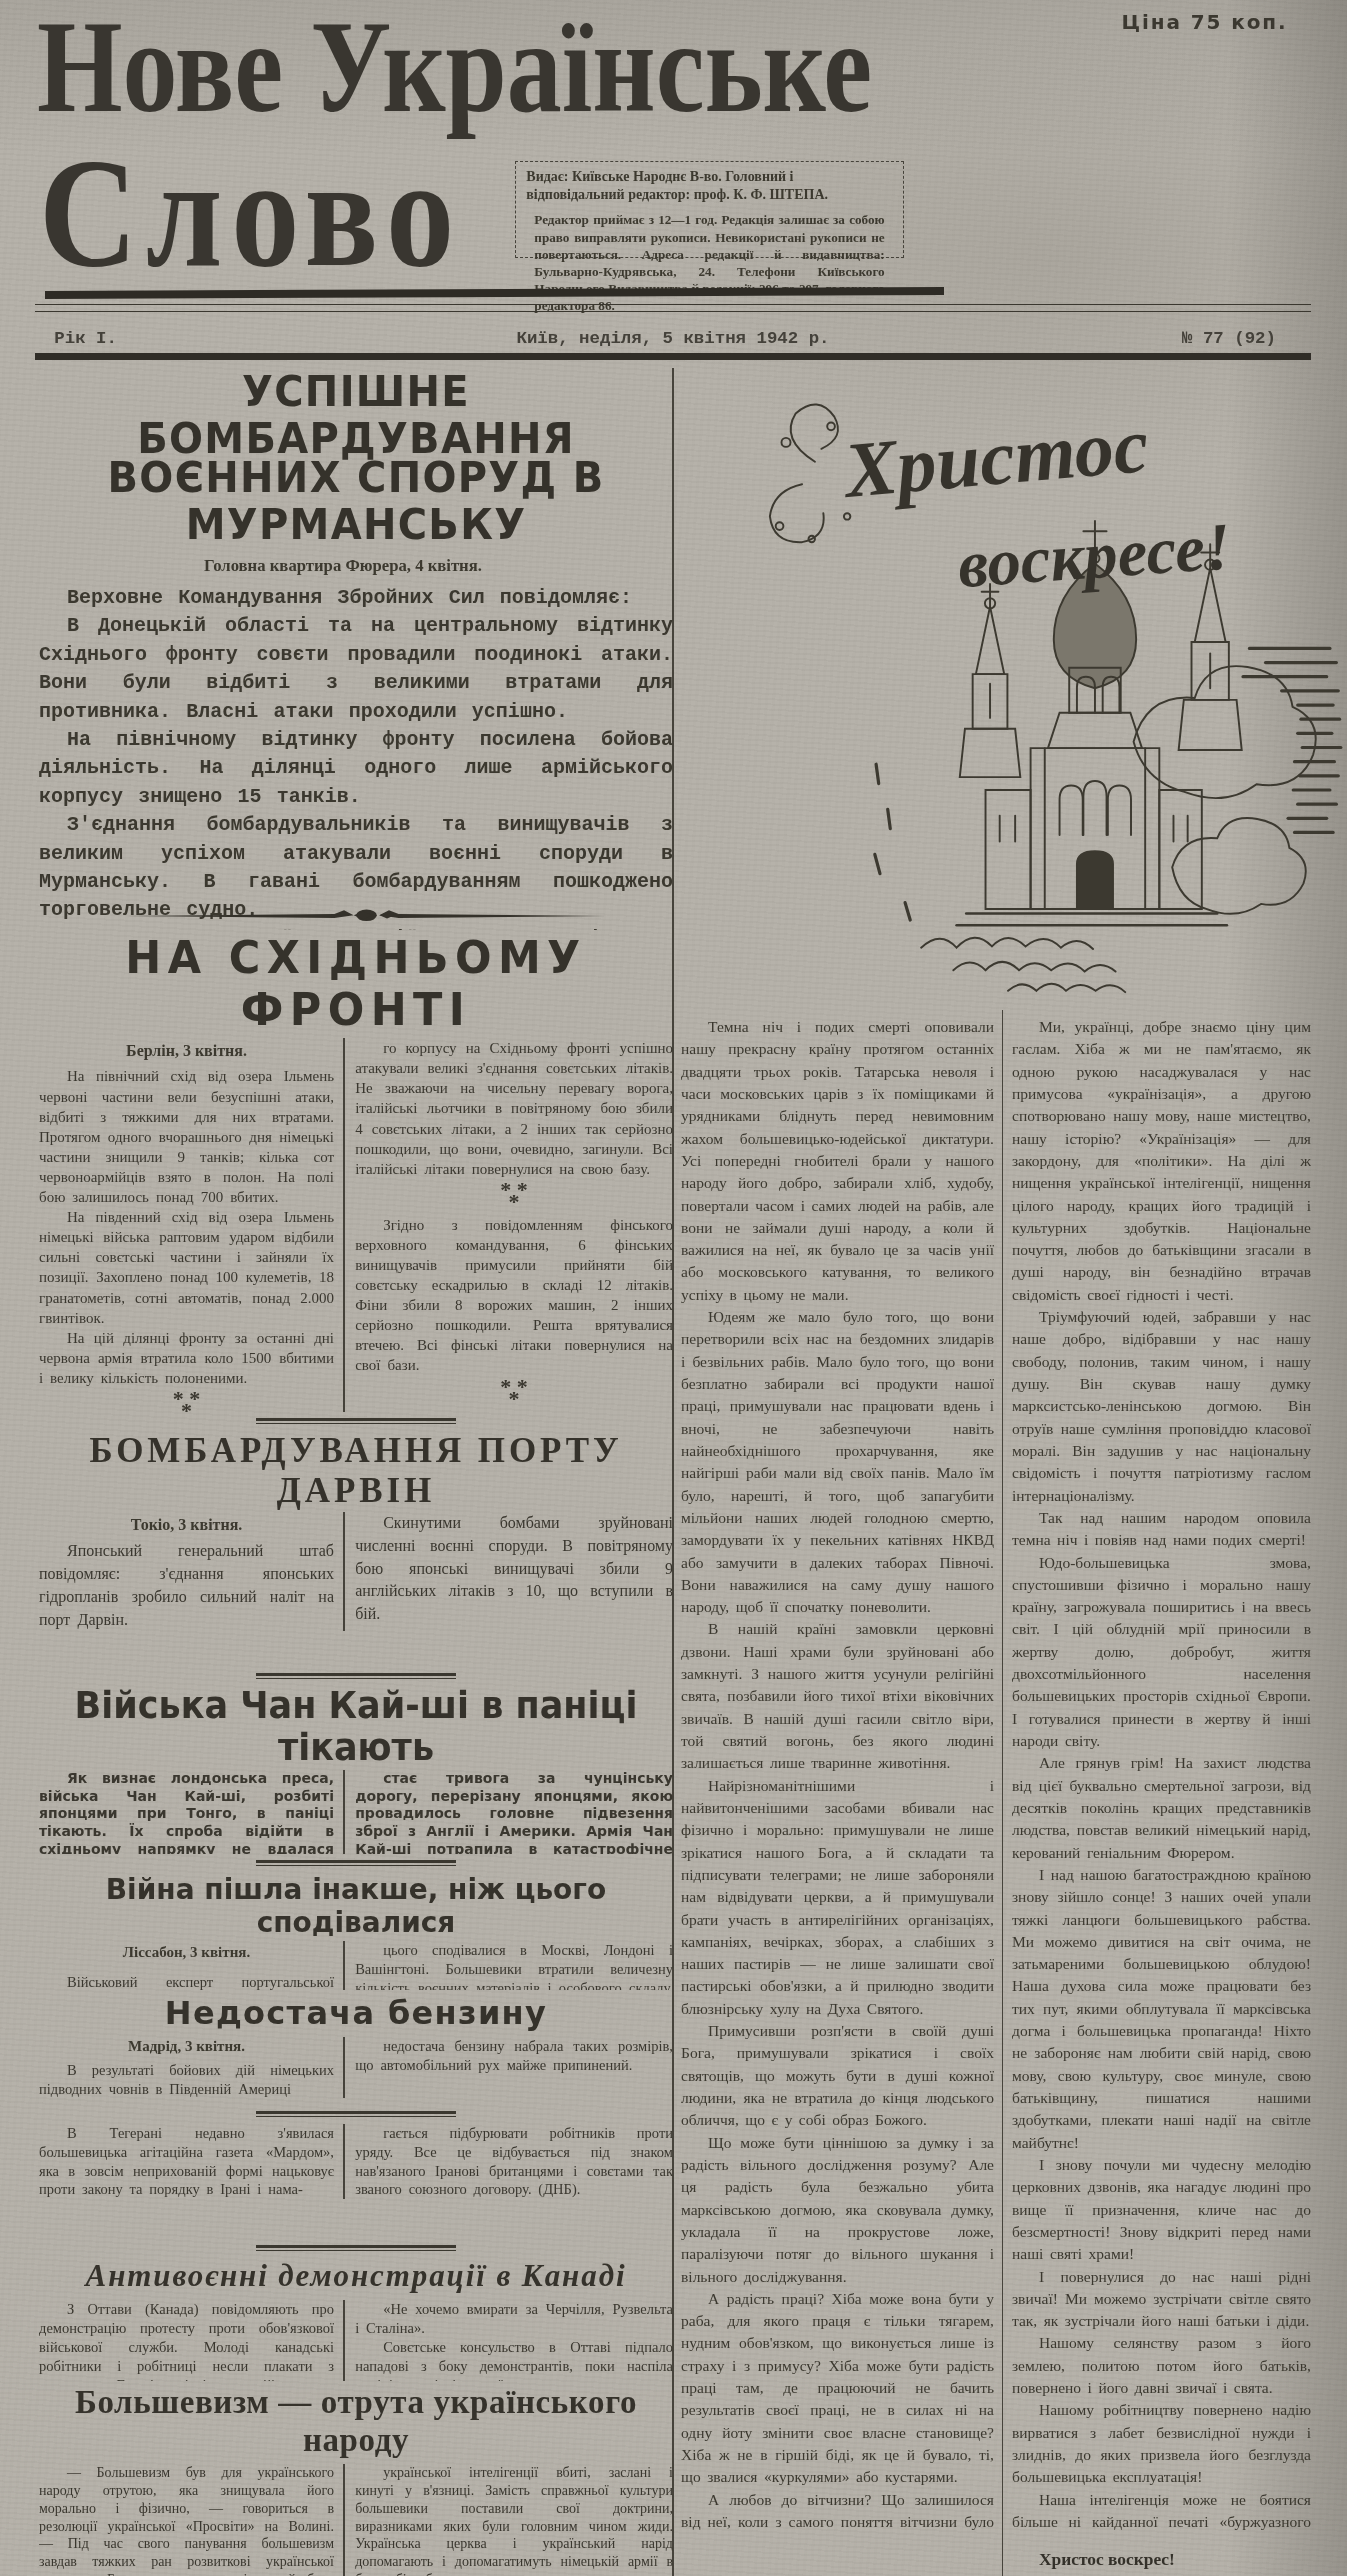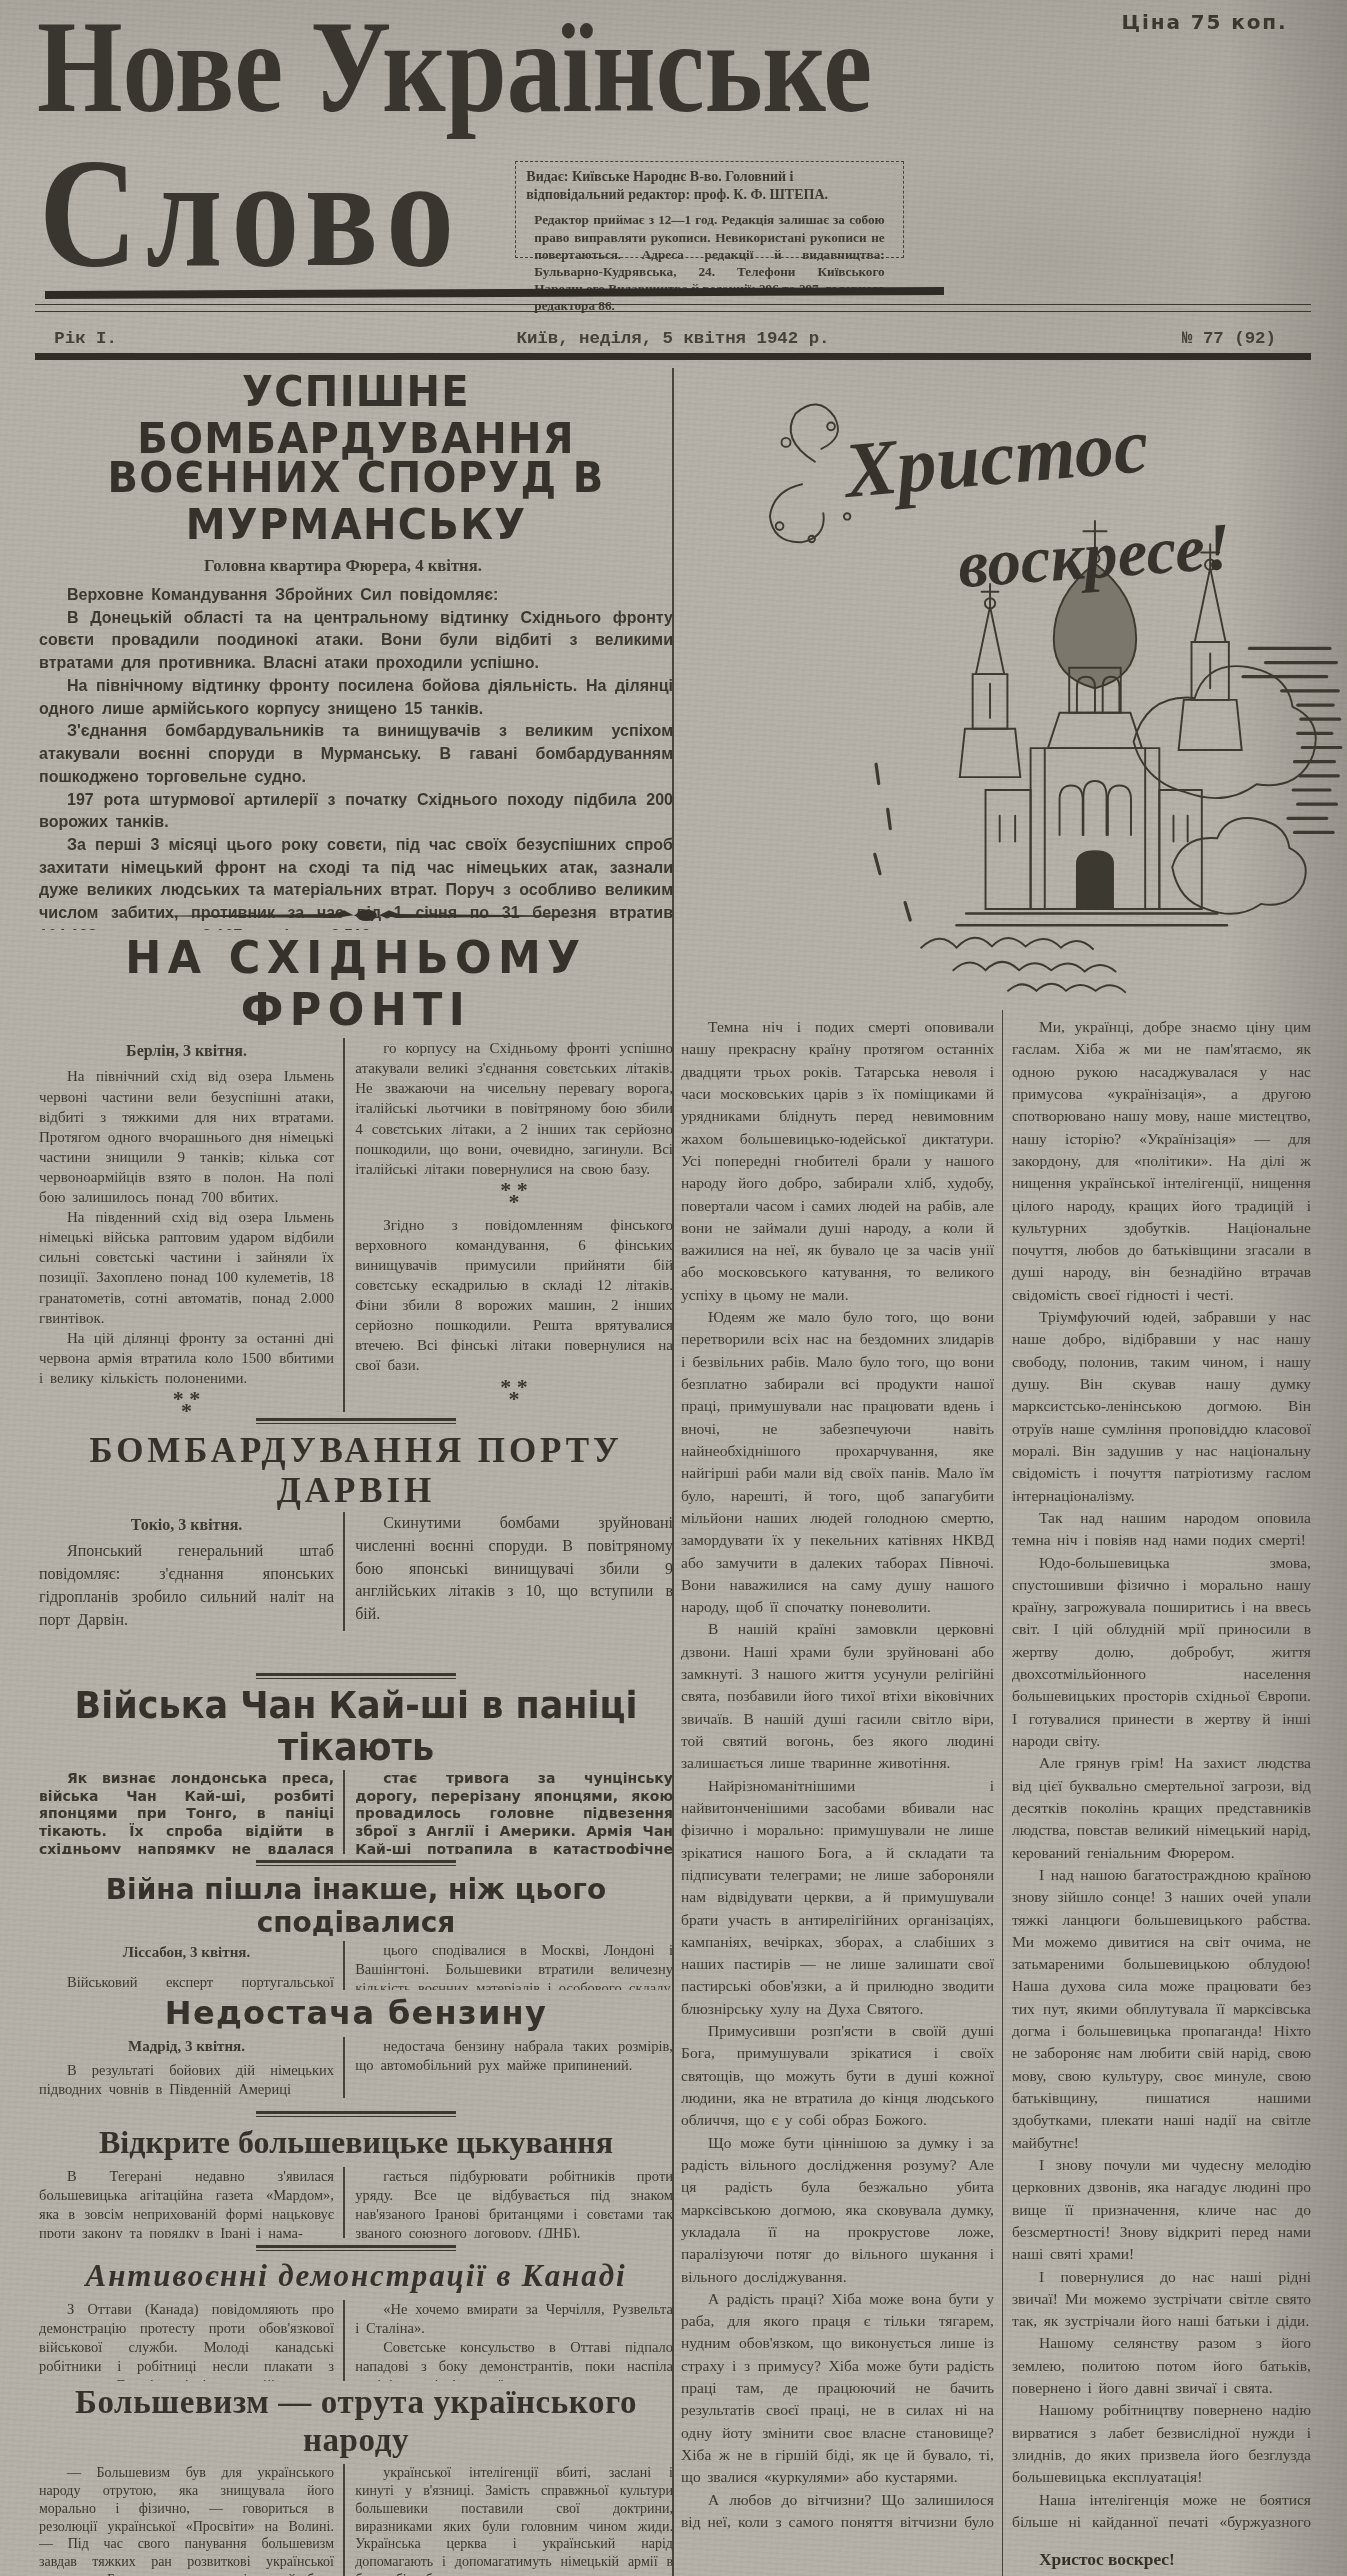--- a/index.html
+++ b/index.html
@@ -55,21 +55,21 @@
   .colmid{width:1.9px; background:#45423a;}
   .colR{flex:1; padding-left:10.3px; box-sizing:border-box;}
   .body p{margin:0; text-align:justify; text-indent:28px; word-spacing:3.2px;}
   .b{font-weight:bold;}
   .sans-body p{font-family:"DejaVu Sans",sans-serif; font-weight:bold;}
 
   
   #murm{top:372px; height:558px;}
   #murm .h1{font-size:40px; line-height:1.08; letter-spacing:1.3px; transform:scaleY(1.08);}
   #murm .dl{font-size:16.7px; margin:11.6px 26px 7.7px 0;}
-  #murm .body p{font-family:Liberation Sans, sans-serif; font-weight:bold; font-size:16px; line-height:1.42; color:#3b382f;}
+  #murm .body p{font-family:Liberation Mono, monospace; font-weight:bold; font-size:20px; line-height:1.42; color:#3b382f;}
 
   
   #fronti{top:933px; height:479px;}
   #fronti .h1{font-size:43px; letter-spacing:6.4px; transform:scaleY(1.05); margin-bottom:5.2px;}
   #fronti .body p{font-size:15px; line-height:1.34;}
 
   
   #darvin{top:1414px; height:254px;}
   #darvin .h1{font-size:35px; letter-spacing:3.9px; margin:2.6px 0 1.3px 0;}
   #darvin .body p{font-size:16px; line-height:1.42;}
@@ -346,21 +346,20 @@
       </div>
       <div class="colmid"></div>
       <div class="colR">
         <p>недостача бензину набрала таких розмірів, що автомобільний рух майже припинений.</p>
       </div>
     </div>
   </div>
 
   <div class="sec" id="ck">
     <div class="sep"></div>
-    <div class="h-serif h1">Відкрите большевицьке цькування</div>
     <div class="cols body">
       <div class="colL">
         <p>В Тегерані недавно з'явилася большевицька агітаційна газета «Мардом», яка в зовсім неприхованій формі нацьковує проти закону та порядку в Ірані і нама-</p>
       </div>
       <div class="colmid"></div>
       <div class="colR">
         <p>гається підбурювати робітників проти уряду. Все це відбувається під знаком нав'язаного Іранові британцями і совєтами так званого союзного договору. (ДНБ).</p>
       </div>
     </div>
   </div>

